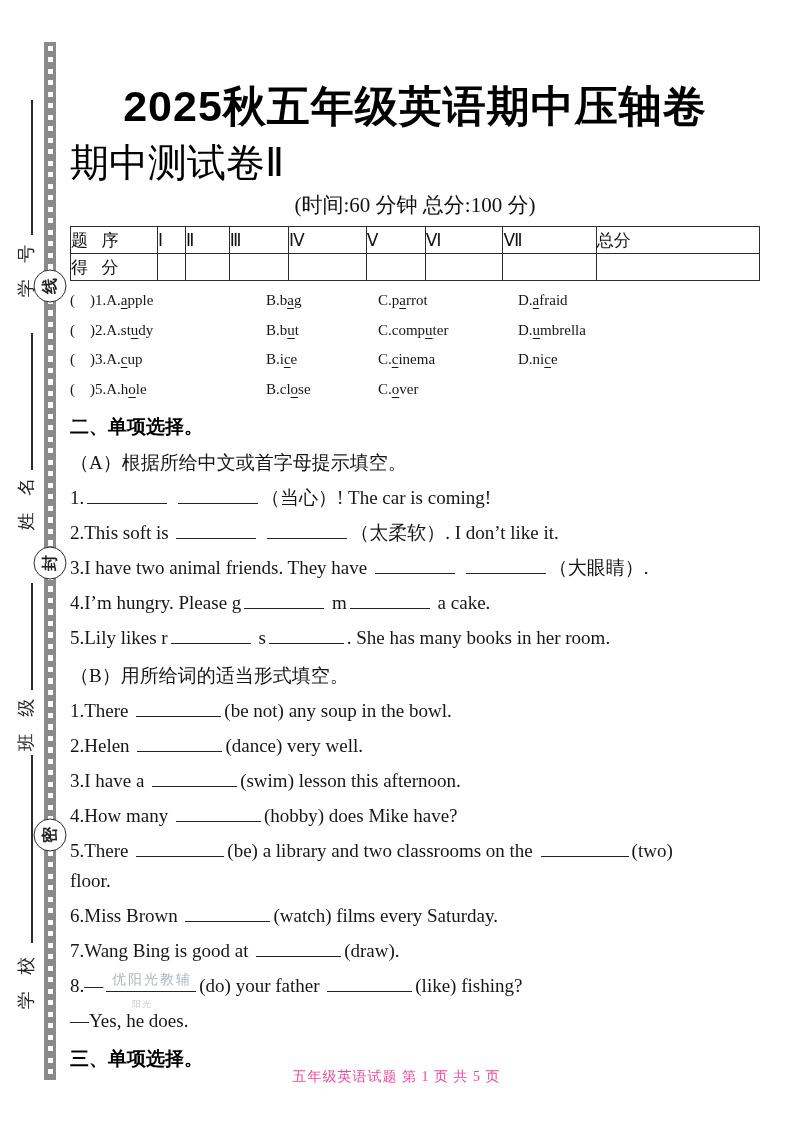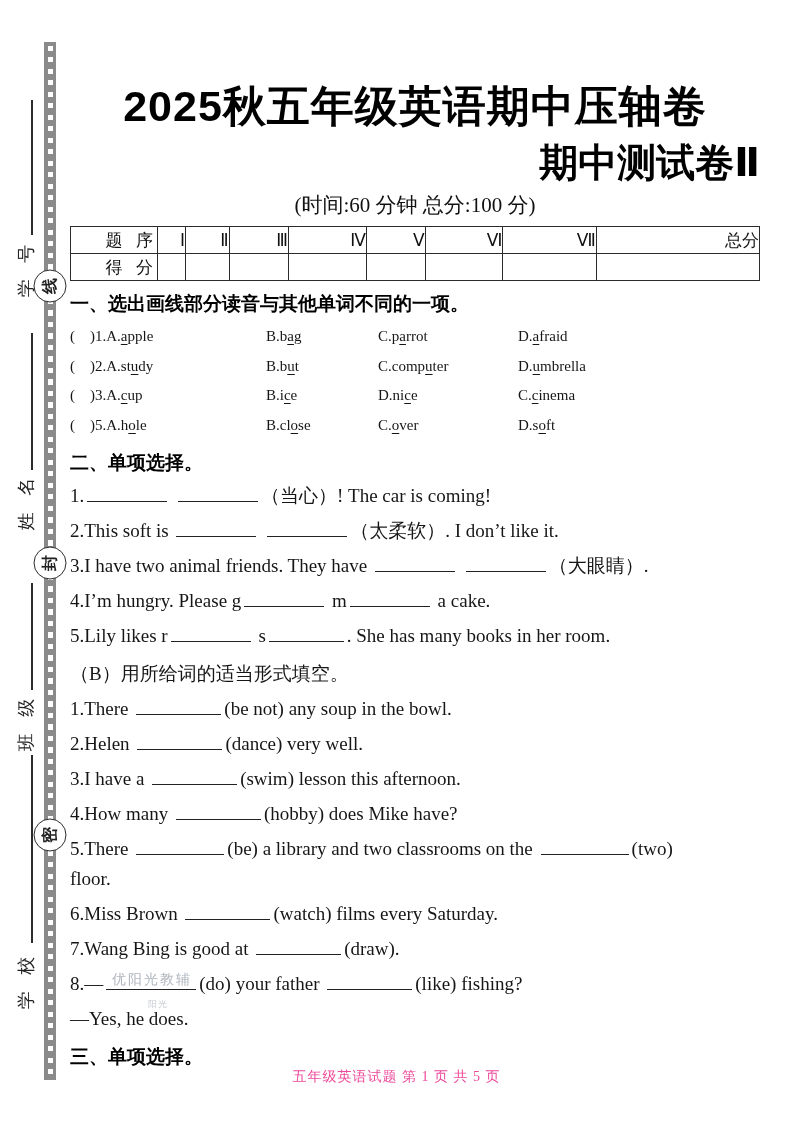--- a/index.html
+++ b/index.html
@@ -30,30 +30,30 @@
     background:#ffffff;display:flex;align-items:center;justify-content:center;z-index:2;
   }
   .seal-circle span{transform:rotate(-90deg);font-size:16px;color:#222;font-weight:bold;}
   
   .content{position:absolute;left:70px;top:76px;width:690px;}
   .title1{
     font-family:"Liberation Sans","DejaVu Sans",sans-serif;font-weight:900;
     font-size:43px;text-align:center;line-height:60px;letter-spacing:1px;color:#000;
   }
   .title2{
-    font-family:"Liberation Sans","DejaVu Sans",sans-serif;font-weight:700;
-    font-size:39px;text-align:right;line-height:54px;color:#000;
+    font-family:"Liberation Sans","DejaVu Sans",sans-serif;font-weight:400;
+    font-size:39px;text-align:left;line-height:54px;color:#000;
   }
   .subtitle{font-size:21px;text-align:center;line-height:30px;color:#111;}
   table.score{
     width:100%;border-collapse:collapse;margin-top:6px;
     font-family:"DejaVu Sans","Liberation Sans",sans-serif;font-size:17px;
   }
   table.score td{
-    border:1.4px solid #2c2c2c;height:26px;text-align:right;padding:0;color:#111;
+    border:1.4px solid #2c2c2c;height:26px;text-align:left;padding:0;color:#111;
   }
   table.score td.hdr{width:86px;letter-spacing:4px;}
   .sec-heading{
     font-family:"Liberation Sans","DejaVu Sans",sans-serif;font-weight:bold;
     font-size:19px;line-height:26px;color:#000;margin-top:10px;
   }
   
   .phonics{margin-top:5px;font-size:15px;}
   .ph-row{display:grid;grid-template-columns:196px 112px 140px 1fr;line-height:29.6px;}
   .ph-row .u{text-decoration:underline;text-underline-offset:3px;}
@@ -64,21 +64,21 @@
   .blank{
     display:inline-block;border-bottom:1.3px solid #222;height:17px;
     vertical-align:baseline;margin:0 3px;
   }
   
   .watermark{
     position:absolute;left:112px;top:971px;color:#9ba4ae;opacity:.8;
     font-size:14px;letter-spacing:2px;font-family:"Liberation Sans",sans-serif;z-index:3;
   }
   .watermark2{
-    position:absolute;left:148px;top:998px;color:#b0b7be;opacity:.7;
+    position:absolute;left:132px;top:998px;color:#b0b7be;opacity:.7;
     font-size:9px;letter-spacing:1px;font-family:"Liberation Sans",sans-serif;z-index:3;
   }
   .footer{
     position:absolute;left:0;top:1068px;width:100%;text-align:center;
     font-size:14px;color:#ec4899;letter-spacing:1px;
   }
 </style>
 </head>
 <body>
 
@@ -130,49 +130,48 @@
           <td></td>
           <td></td>
           <td></td>
           <td></td>
           <td></td>
           <td></td>
         </tr>
   </tbody>
     </table>
 
-  <div class="sec-heading">一、选出画线部分读音与其他单词不同的一项。</div>
   <div class="phonics" id="phonics">
       <div class="ph-row">
         <span>(　)1.A.<span><span class="u">a</span>pple</span></span>
         <span>B.<span>b<span class="u">a</span>g</span></span>
         <span>C.<span>p<span class="u">a</span>rrot</span></span>
         <span>D.<span><span class="u">a</span>fraid</span></span>
       </div>
       <div class="ph-row">
         <span>(　)2.A.<span>st<span class="u">u</span>dy</span></span>
         <span>B.<span>b<span class="u">u</span>t</span></span>
         <span>C.<span>comp<span class="u">u</span>ter</span></span>
         <span>D.<span><span class="u">u</span>mbrella</span></span>
       </div>
       <div class="ph-row">
         <span>(　)3.A.<span><span class="u">c</span>up</span></span>
         <span>B.<span>i<span class="u">c</span>e</span></span>
+        <span>C.<span><span class="u">c</span>inema</span></span>
         <span>D.<span>ni<span class="u">c</span>e</span></span>
-        <span>C.<span><span class="u">c</span>inema</span></span>
       </div>
       <div class="ph-row">
         <span>(　)5.A.<span>h<span class="u">o</span>le</span></span>
         <span>B.<span>cl<span class="u">o</span>se</span></span>
         <span>C.<span><span class="u">o</span>ver</span></span>
-        <span>D.<span>s<span class="u">o</span>ft</span></span>
       </div>
     </div>
 
   <div class="sec-heading">二、单项选择。</div>
+  <div class="part-heading">（A）根据所给中文或首字母提示填空。</div>
   <div id="part-a">
       <div class="fill-item">1.<span class="blank" style="width: 80px;"></span> <span class="blank" style="width: 80px;"></span>（当心）! The car is coming!</div>
       <div class="fill-item">2.This soft is <span class="blank" style="width: 80px;"></span> <span class="blank" style="width: 80px;"></span>（太柔软）. I don’t like it.</div>
       <div class="fill-item">3.I have two animal friends. They have <span class="blank" style="width: 80px;"></span> <span class="blank" style="width: 80px;"></span>（大眼睛）.</div>
       <div class="fill-item">4.I’m hungry. Please g<span class="blank" style="width: 80px;"></span> m<span class="blank" style="width: 80px;"></span> a cake.</div>
       <div class="fill-item">5.Lily likes r<span class="blank" style="width: 80px;"></span> s<span class="blank" style="width: 75px;"></span>. She has many books in her room.</div>
     </div>
   <div class="part-heading">（B）用所给词的适当形式填空。</div>
   <div id="part-b">
       <div class="fill-item">1.There <span class="blank" style="width: 85px;"></span>(be not) any soup in the bowl.</div>

